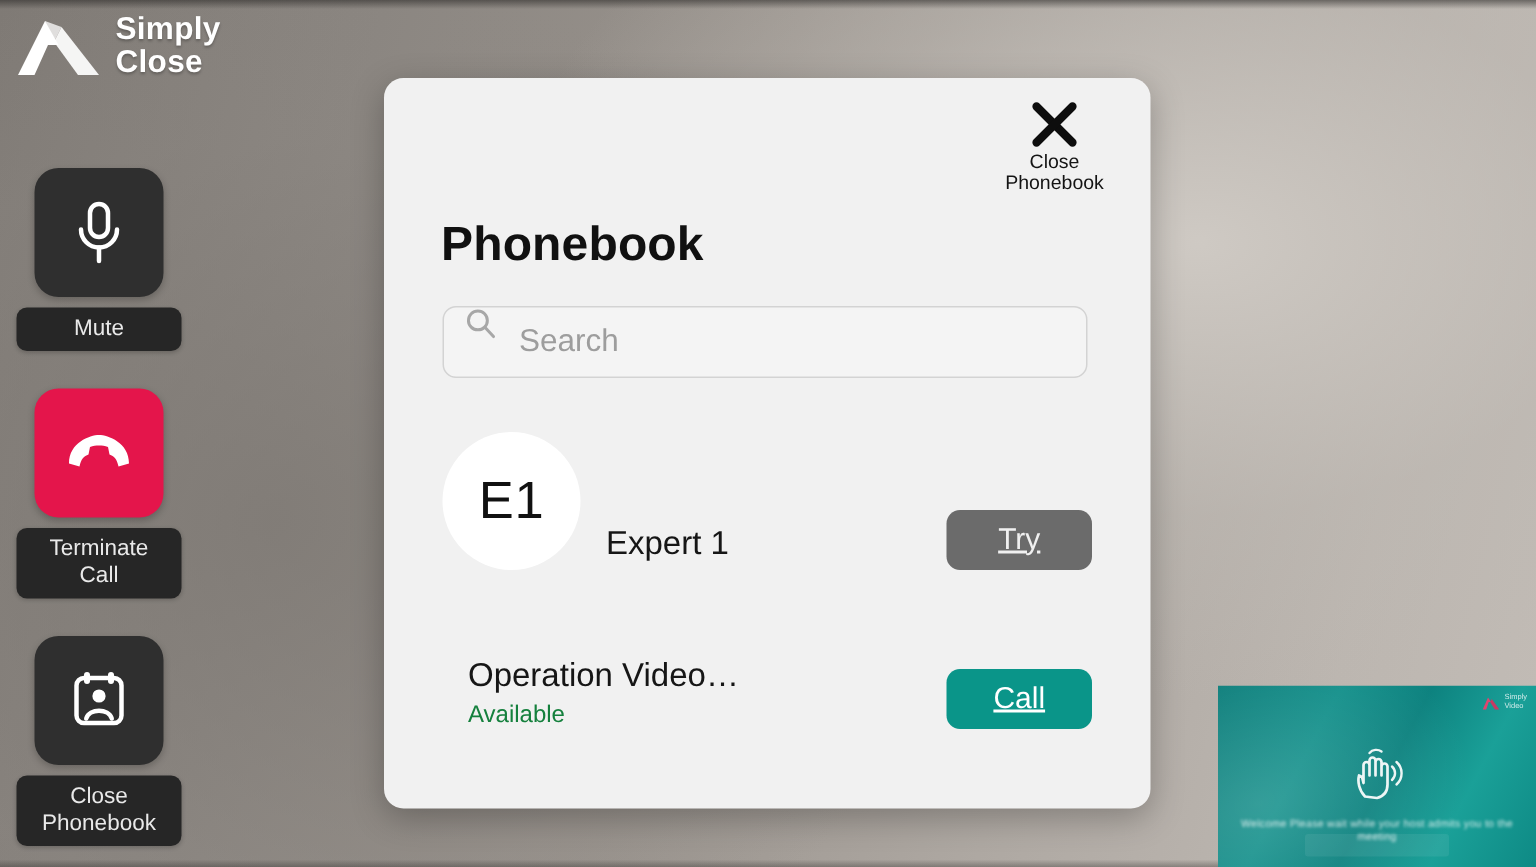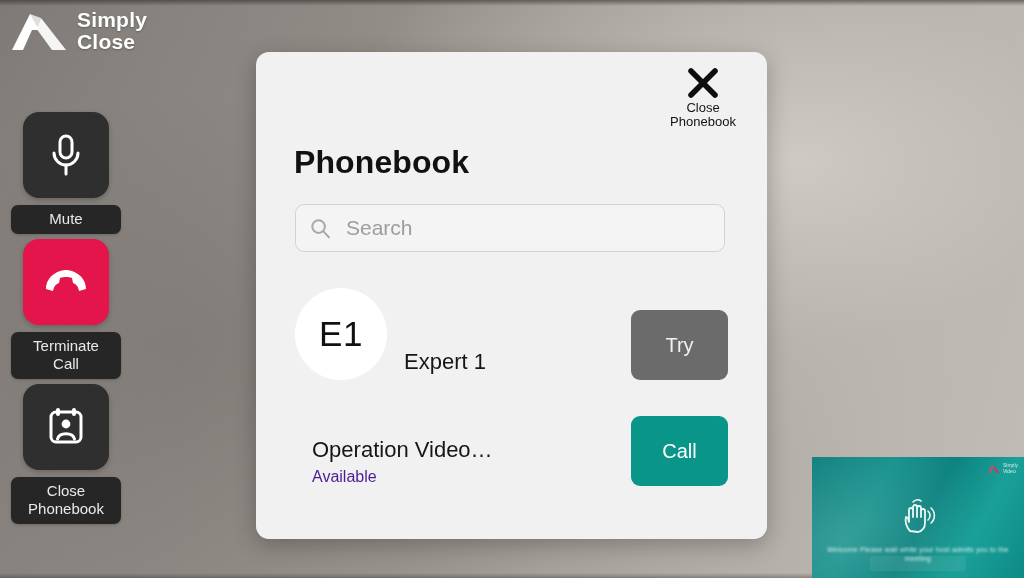--- a/index.html
+++ b/index.html
@@ -61,21 +61,21 @@
   .rail {
     position: absolute;
     left: 0;
     top: 112px;
     width: 142px;
   }
   .ctl {
     display: flex;
     flex-direction: column;
     align-items: center;
-    margin-bottom: 5px;
+    margin-bottom: 25px;
     width: 132px;
   }
   .ctl-btn {
     width: 86px;
     height: 86px;
     border-radius: 16px;
     display: flex;
     align-items: center;
     justify-content: center;
     box-shadow: 0 2px 5px rgba(0,0,0,.22);
@@ -146,21 +146,20 @@
   .search-wrap {
     position: absolute;
     left: 39px;
     top: 152px;
     width: 430px;
     height: 48px;
     background: #f4f4f4;
     border: 1px solid #d3d3d3;
     border-radius: 9px;
     display: flex;
-    align-items: center;
     padding: 0 14px;
     box-sizing: border-box;
   }
   .search-icon {
     width: 21px;
     height: 21px;
     flex: none;
     margin-right: 13px;
   }
   .search-input {
@@ -210,31 +209,32 @@
   .row-name {
     font-size: 22px;
     color: #161616;
     font-weight: 500;
     white-space: nowrap;
     overflow: hidden;
     margin-bottom: 5px;
   }
   .row-status { font-size: 16px; }
   .row-status.offline { color: #9b9b9b; }
-  .row-status.online { color: #4c1d95; }
+  .row-status.online { color: #15803d; }
   .row-action {
     flex: none;
     width: 97px;
-    height: 70px;
+    height: 40px;
     border: 0;
     border-radius: 9px;
     color: #fff;
     font-family: inherit;
     font-size: 20px;
     cursor: pointer;
+    text-decoration: underline;
   }
   .row-action.muted { background: #6b6b6b; color: #f0f0f0; }
   .row-action.primary { background: #0a9589; }
 
   
   .pip {
     position: absolute;
     left: 812px;
     top: 457px;
     width: 212px;

